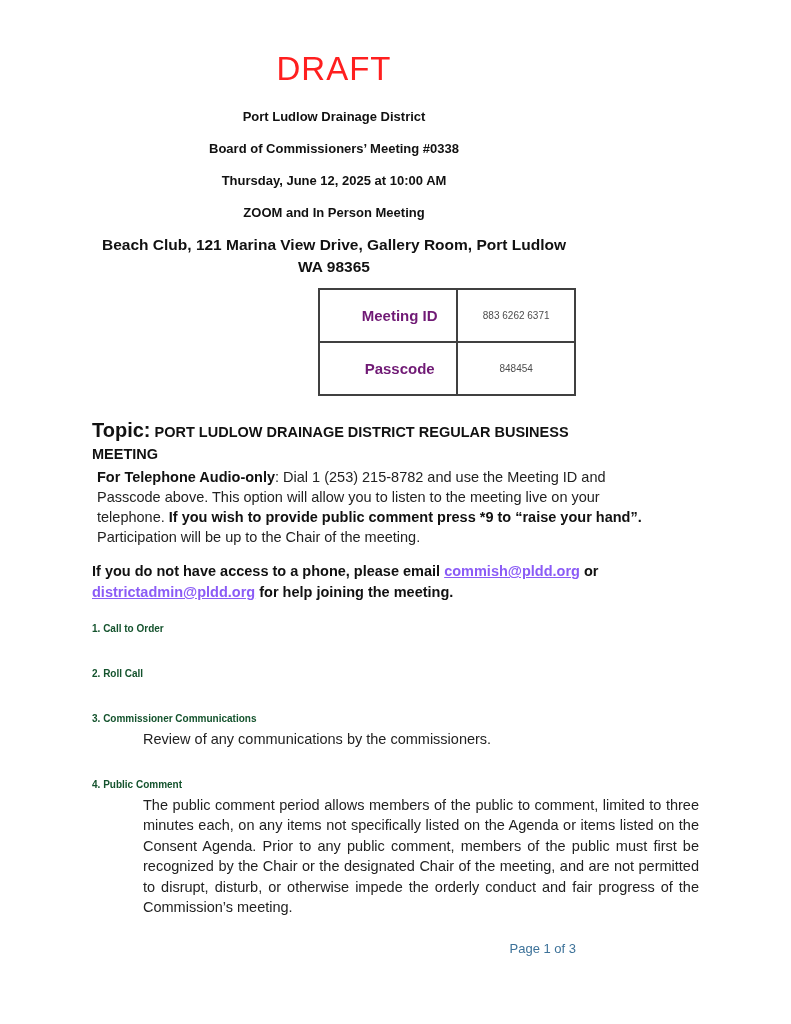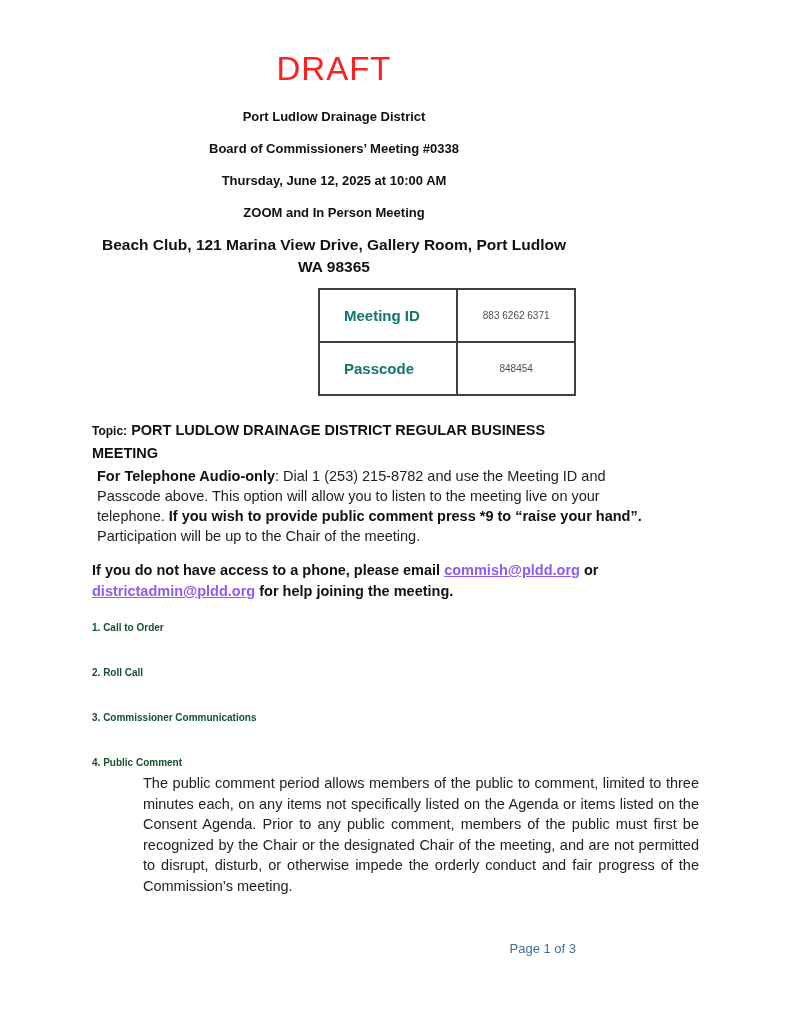--- a/index.html
+++ b/index.html
@@ -48,36 +48,37 @@
   table.cred td {
     border: 2px solid #404040;
     height: 49px;
     vertical-align: middle;
   }
   td.lbl {
     width: 126px;
     padding-left: 24px;
     font-weight: bold;
     font-size: 15px;
-    color: #0f766e;
+    color: #701a75;
+    text-align: center;
   }
   td.val {
     width: 142px;
     text-align: center;
     font-size: 10px;
     color: #4d4d4d;
   }
   .topic {
     margin: 23px 0 2px 0;
     font-size: 14.5px;
     line-height: 22px;
     font-weight: bold;
     color: #111111;
   }
-  .topic .topic-label { font-size: 12px; }
+  .topic .topic-label { font-size: 20px; }
   .tel {
     margin: 2px 0 14px 5px;
     width: 552px;
     font-size: 14.5px;
     line-height: 20px;
     color: #222222;
   }
   .tel b { color: #111111; }
   .email-help {
     margin: 0 0 16px 0;
@@ -154,20 +155,21 @@
 
   </div>
 
   <div class="agenda-item">
     <div class="agenda-title"><span>2.</span> <span>Roll Call</span></div>
 
   </div>
 
   <div class="agenda-item">
     <div class="agenda-title"><span>3.</span> <span>Commissioner Communications</span></div>
+    <div class="agenda-desc">Review of any communications by the commissioners.</div>
   </div>
 
   <div class="agenda-item">
     <div class="agenda-title"><span>4.</span> <span>Public Comment</span></div>
     <div class="agenda-desc">The public comment period allows members of the public to comment, limited to three minutes each, on any items not specifically listed on the Agenda or items listed on the Consent Agenda. Prior to any public comment, members of the public must first be recognized by the Chair or the designated Chair of the meeting, and are not permitted to disrupt, disturb, or otherwise impede the orderly conduct and fair progress of the Commission’s meeting.</div>
   </div>
 
   <div class="footer">Page 1 of 3</div>
 
 </div>

